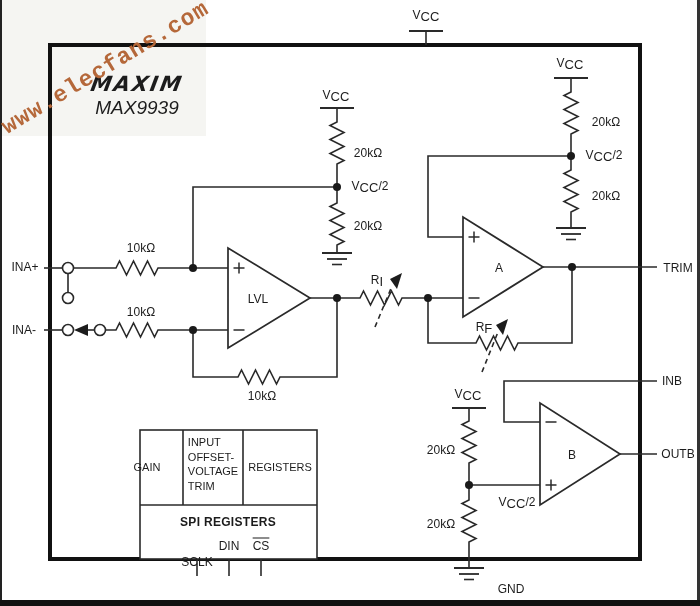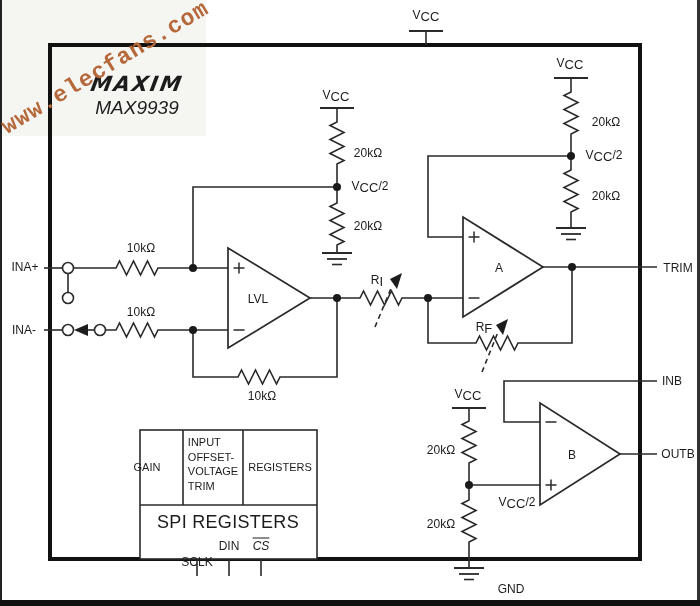--- a/index.html
+++ b/index.html
@@ -3,22 +3,22 @@
 <meta charset="utf-8">
 <style>
   html,body{margin:0;padding:0;}
   body{width:700px;height:606px;position:relative;background:#ffffff;
        font-family:"Liberation Sans",sans-serif;color:#1c1c1c;overflow:hidden;}
   #stage{position:absolute;left:0;top:0;width:700px;height:606px;}
   svg{position:absolute;left:0;top:0;}
   .t{position:absolute;transform:translate(-50%,-50%);white-space:nowrap;
      font-size:12px;line-height:13px;color:#1c1c1c;}
   .sb{font-size:13px;vertical-align:-2px;}
-  .bold{font-weight:normal;font-size:18px;letter-spacing:.3px;text-align:right;}
-  .ovl{text-decoration:overline;font-style:italic;}
+  .bold{font-weight:bold;font-size:12px;letter-spacing:.3px;text-align:right;}
+  .ovl{text-decoration:overline;}
   .cell{font-size:11px;line-height:14.5px;}
   .logo{position:absolute;left:88px;top:72px;width:98px;text-align:center;
         font-weight:900;font-style:italic;font-size:21px;letter-spacing:2px;
         transform:skewX(-10deg);font-family:"DejaVu Sans",sans-serif;}
   .part{position:absolute;left:88px;top:97px;width:98px;text-align:center;
         font-style:italic;font-size:19px;}
   .watermark{position:absolute;left:4px;top:116px;font-family:"Liberation Mono",monospace;
         font-weight:bold;font-size:23px;letter-spacing:1px;
         transform:rotate(-31deg);transform-origin:0 50%;}
 </style>

